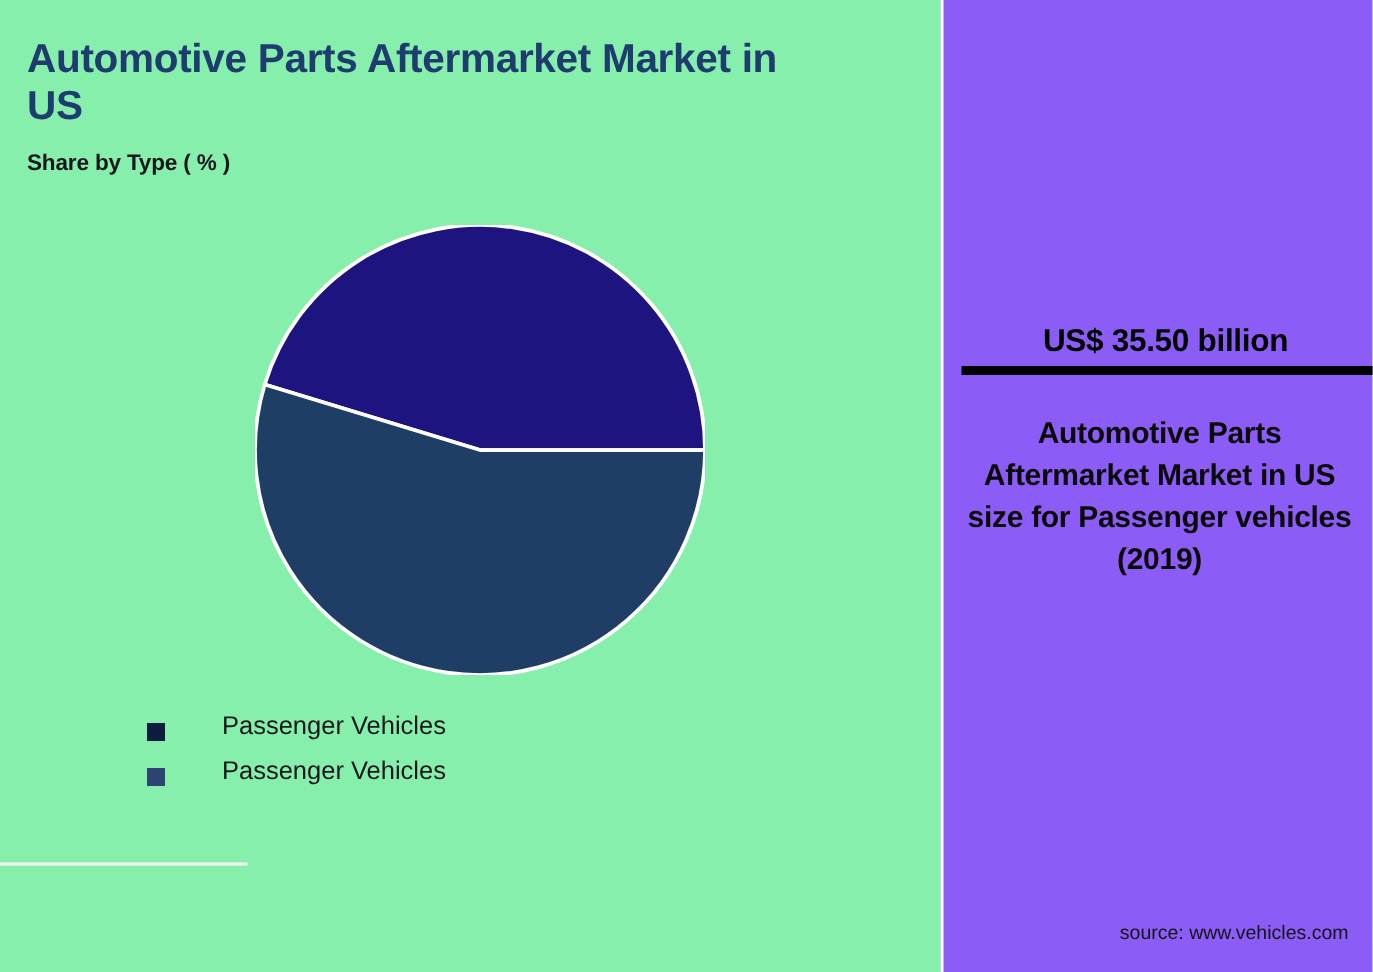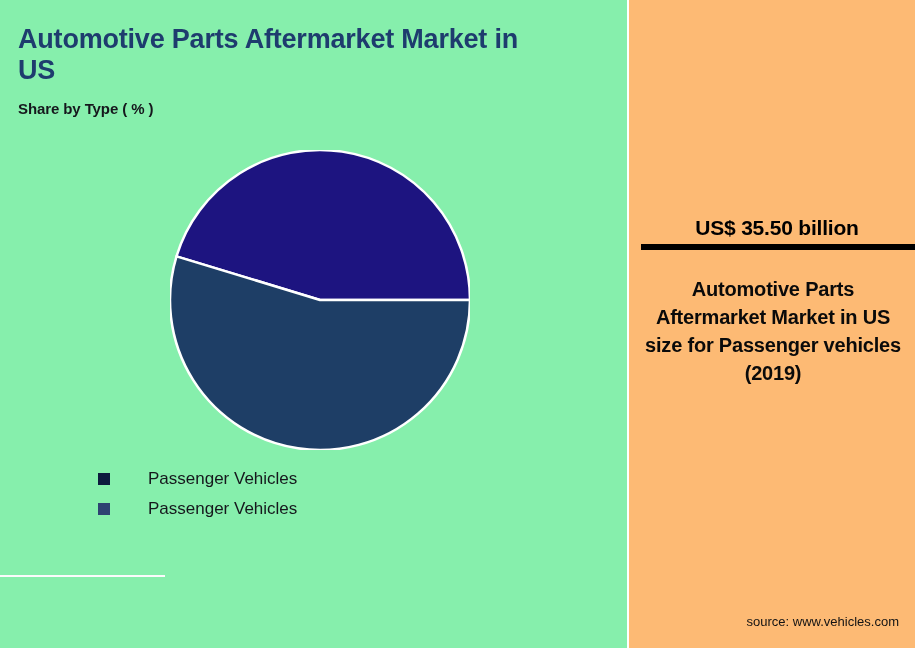--- a/index.html
+++ b/index.html
@@ -64,21 +64,21 @@
 
   
   #legend {
     position: absolute;
     left: 98px;
     top: 464px;
     width: 420px;
   }
   .legend-row {
     display: flex;
-    align-items: center;
+    align-items: flex-end;
     height: 30px;
   }
   .legend-swatch {
     width: 12px;
     height: 12px;
     flex: 0 0 12px;
   }
   .legend-label {
     margin-left: 38px;
     font-size: 17px;
@@ -96,21 +96,21 @@
     background: #fbfbfc;
   }
 
   
   #right-panel {
     position: absolute;
     left: 627px;
     top: 0;
     width: 288px;
     height: 648px;
-    background: #fdba74;
+    background: #8b5cf6;
     border-left: 2px solid #ffffff;
     box-sizing: border-box;
   }
 
   #kpi-value {
     position: absolute;
     left: 12px;
     top: 216px;
     width: 272px;
     font-size: 21px;

